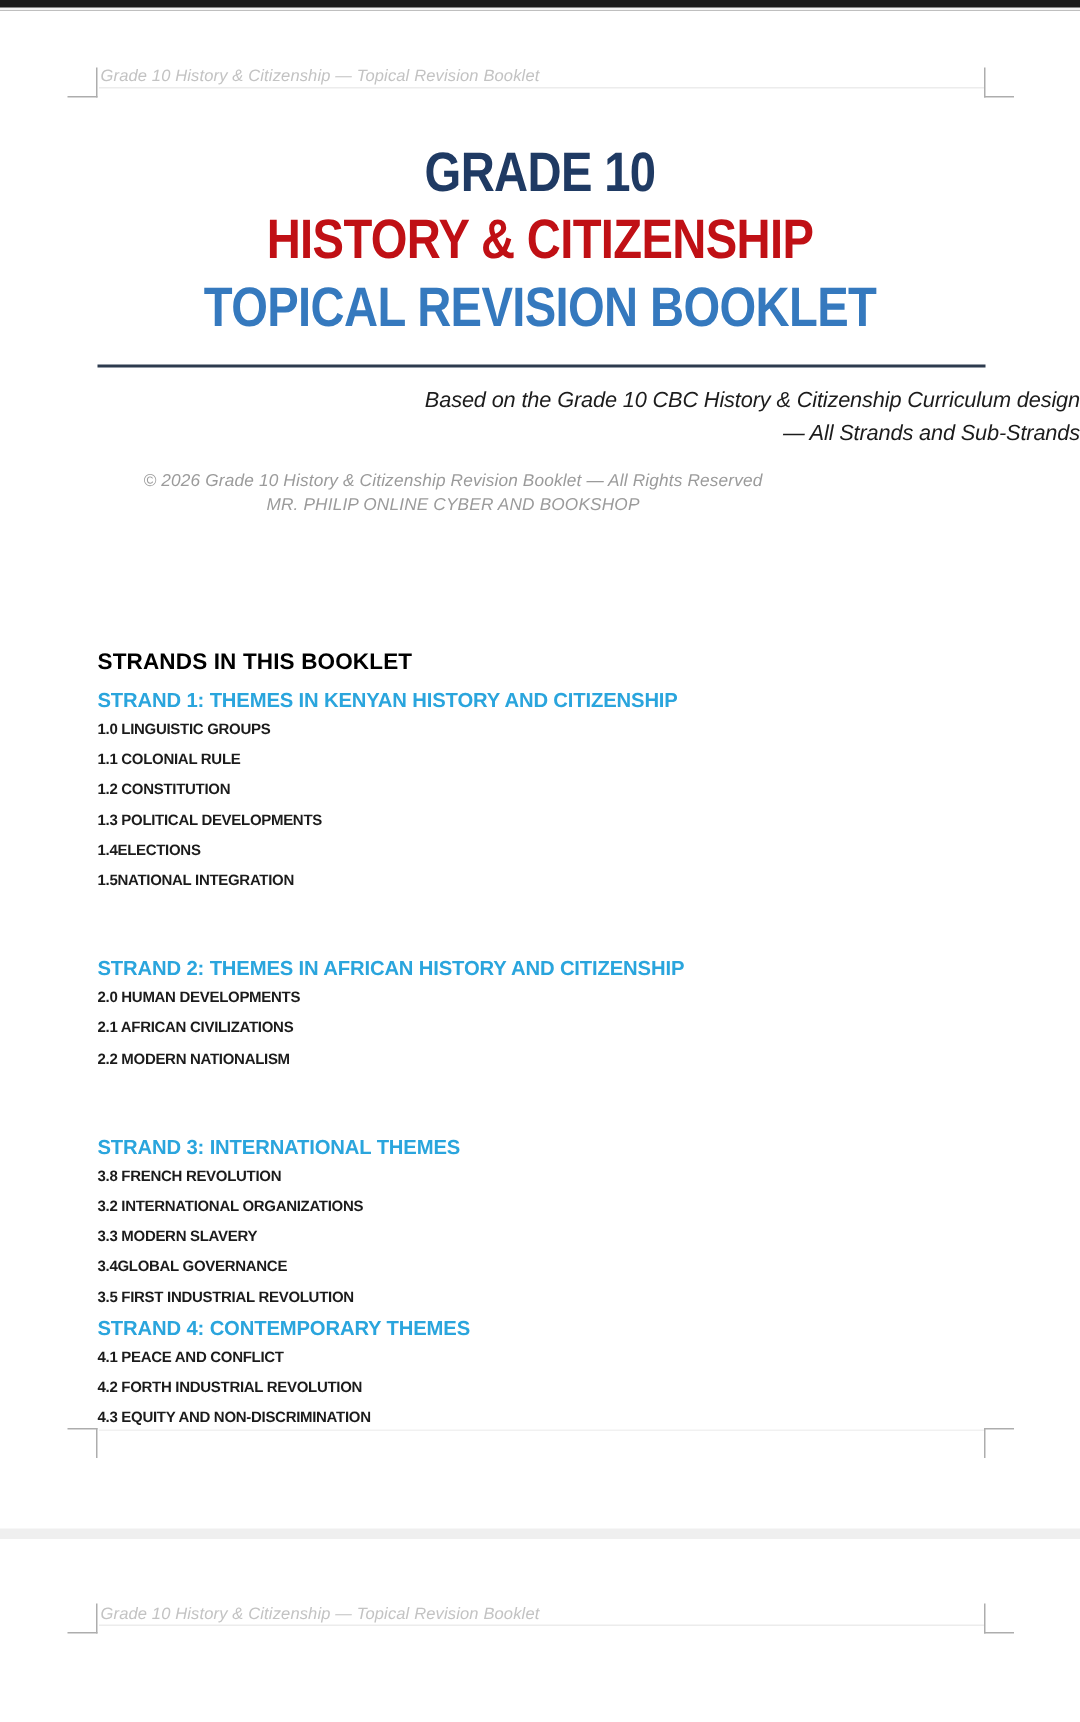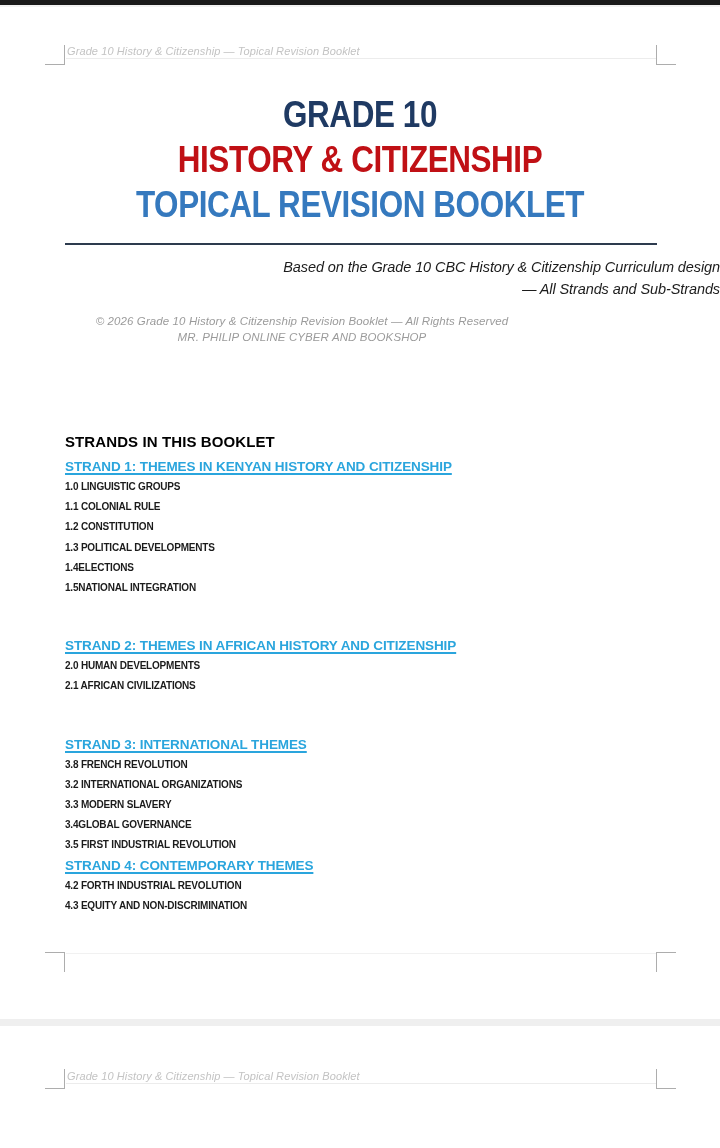--- a/index.html
+++ b/index.html
@@ -120,21 +120,20 @@
     margin-bottom: 5px;
   }
   .strand { margin-top: 38px; }
   .strand:first-child { margin-top: 0; }
   .strand.attached { margin-top: 0; }
   .strand-link {
     display: block;
     font-size: 13.5px;
     font-weight: 700;
     color: #2aa5dd;
-    text-decoration: underline;
     text-decoration-thickness: 1.5px;
     text-underline-offset: 2px;
     line-height: 20px;
     letter-spacing: -0.1px;
     cursor: pointer;
   }
   .strand-item {
     font-size: 10px;
     font-weight: 700;
     color: #1b1b1b;
@@ -173,31 +172,33 @@
         <div class="strand-item">1.1 COLONIAL RULE</div>
         <div class="strand-item">1.2 CONSTITUTION</div>
         <div class="strand-item">1.3 POLITICAL DEVELOPMENTS</div>
         <div class="strand-item">1.4ELECTIONS</div>
         <div class="strand-item">1.5NATIONAL INTEGRATION</div>
       </div>
       <div class="strand">
         <a class="strand-link">STRAND 2: THEMES IN AFRICAN HISTORY AND CITIZENSHIP</a>
         <div class="strand-item">2.0 HUMAN DEVELOPMENTS</div>
         <div class="strand-item">2.1 AFRICAN CIVILIZATIONS</div>
+        <div class="strand-item">2.2 MODERN NATIONALISM</div>
       </div>
       <div class="strand">
         <a class="strand-link">STRAND 3: INTERNATIONAL THEMES</a>
         <div class="strand-item">3.8 FRENCH REVOLUTION</div>
         <div class="strand-item">3.2 INTERNATIONAL ORGANIZATIONS</div>
         <div class="strand-item">3.3 MODERN SLAVERY</div>
         <div class="strand-item">3.4GLOBAL GOVERNANCE</div>
         <div class="strand-item">3.5 FIRST INDUSTRIAL REVOLUTION</div>
       </div>
       <div class="strand attached">
         <a class="strand-link">STRAND 4: CONTEMPORARY THEMES</a>
+        <div class="strand-item">4.1 PEACE AND CONFLICT</div>
         <div class="strand-item">4.2 FORTH INDUSTRIAL REVOLUTION</div>
         <div class="strand-item">4.3 EQUITY AND NON-DISCRIMINATION</div>
       </div>
     </div>
 </div>
 
 <div class="corner c-bot-left"></div>
 <div class="corner c-bot-right"></div>
 <div class="header-rule rule2"></div>
 

